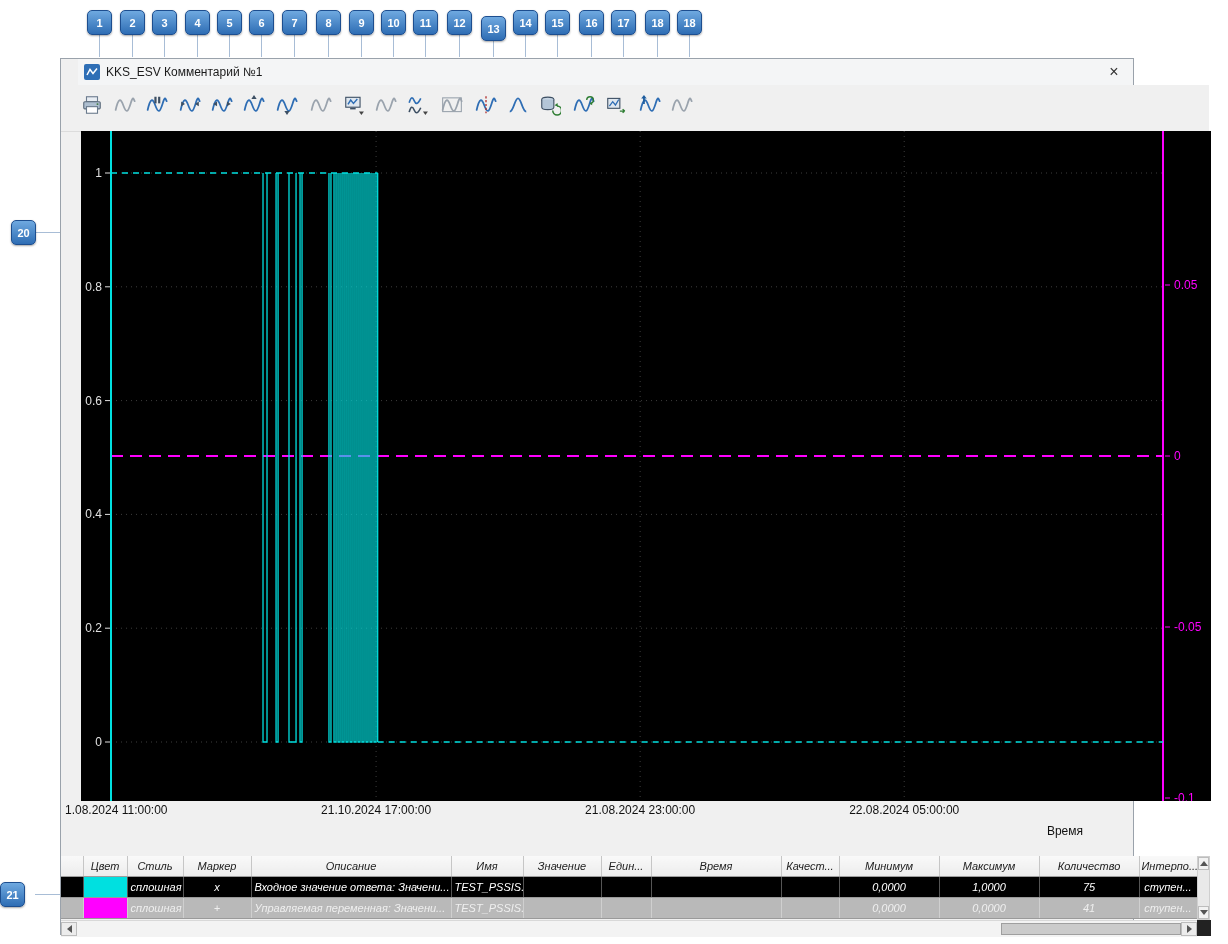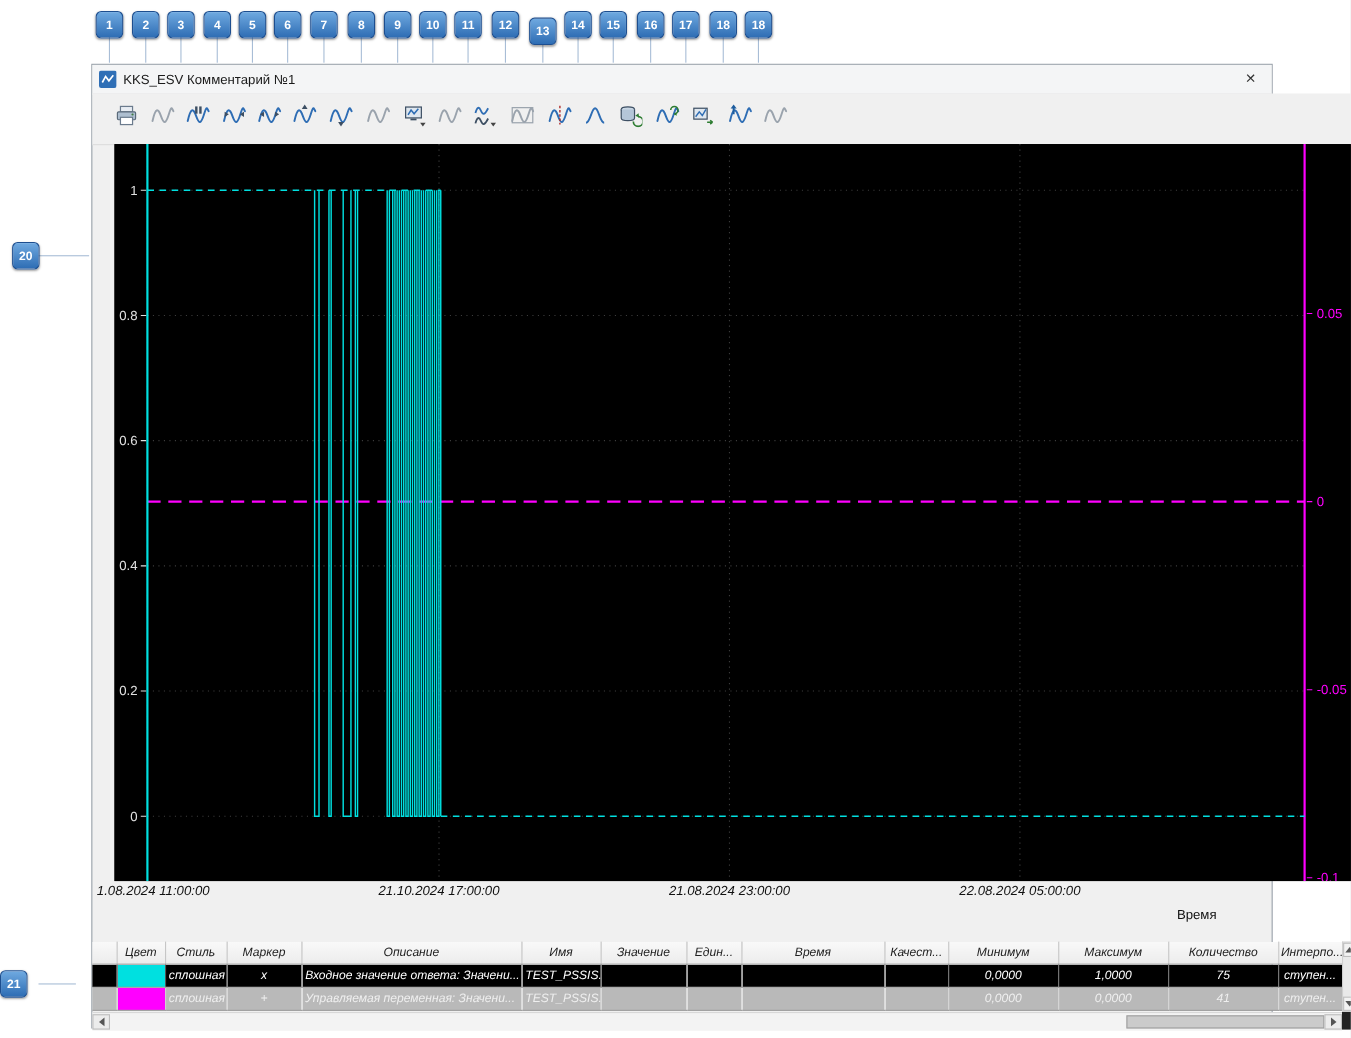--- a/index.html
+++ b/index.html
@@ -8,42 +8,42 @@
 
   
   .badge{position:absolute;width:23px;height:23px;border-radius:5px;
     background:linear-gradient(#6fa9e0,#2e6db4);border:1px solid #1d4e8f;
     color:#fff;font-weight:bold;font-size:11px;display:flex;align-items:center;justify-content:center;
     box-shadow:0 1px 2px rgba(0,0,0,.35);}
   .connector{position:absolute;width:1px;background:#a8bdd6;}
   .connector.h{height:1px;}
 
   
-  .window{position:absolute;left:83px;top:58px;width:1074px;height:877px;background:#f0f0f0;
-    border:1px solid #9aa2ab;box-sizing:border-box;}
+  .window{position:absolute;left:60px;top:58px;width:1074px;height:877px;background:#f0f0f0;
+    border:1px solid #9aa2ab;box-sizing:border-box;padding-left:17px;}
   .titlebar{position:relative;height:26px;display:flex;align-items:center;padding:0 6px;
     background:#f4f5f6;border-bottom:1px solid #e2e2e2;}
   .titlebar .title{font-size:12px;color:#1a1a1a;margin-left:6px;}
   .titlebar .close{position:absolute;right:6px;top:2px;width:26px;height:21px;line-height:21px;
     text-align:center;font-size:16px;color:#333;cursor:pointer;}
   .appicon svg{display:block;}
 
   
   .toolbar{position:absolute;left:0;top:26px;width:1148px;height:46px;background:#f0f0f0;
     border-bottom:1px solid #dcdcdc;}
   .tbtn{position:absolute;top:8px;width:28px;height:28px;display:flex;align-items:center;
     justify-content:center;border-radius:3px;}
   .tbtn svg{width:22px;height:22px;}
 
   
   .chart{position:absolute;left:20px;top:72px;width:1130px;height:670px;background:#000;}
   .chart text{font-family:"Liberation Sans",sans-serif;}
 
   
-  .xaxis{position:absolute;left:0;top:744px;width:1148px;height:18px;font-style:italic;}
+  .xaxis{position:absolute;left:0;top:744px;width:1148px;height:18px;}
   .xaxis span{position:absolute;font-size:12px;color:#111;white-space:nowrap;}
   .xaxis-title{position:absolute;top:765px;right:50px;font-size:12px;color:#111;}
 
   
   .legend-table{position:absolute;left:0;top:797px;width:1136px;height:64px;}
   .legend-table table{border-collapse:collapse;table-layout:fixed;width:1136px;font-size:11px;font-style:italic;}
   .legend-table th{height:20px;background:linear-gradient(#f9f9f9,#ececec);color:#222;
     font-weight:normal;border-right:1px solid #c6c6c6;border-bottom:1px solid #9d9d9d;
     overflow:hidden;white-space:nowrap;padding:0 2px;}
   .legend-table td{height:20px;border-right:1px solid #c6c6c6;border-bottom:1px solid #9a9a9a;

